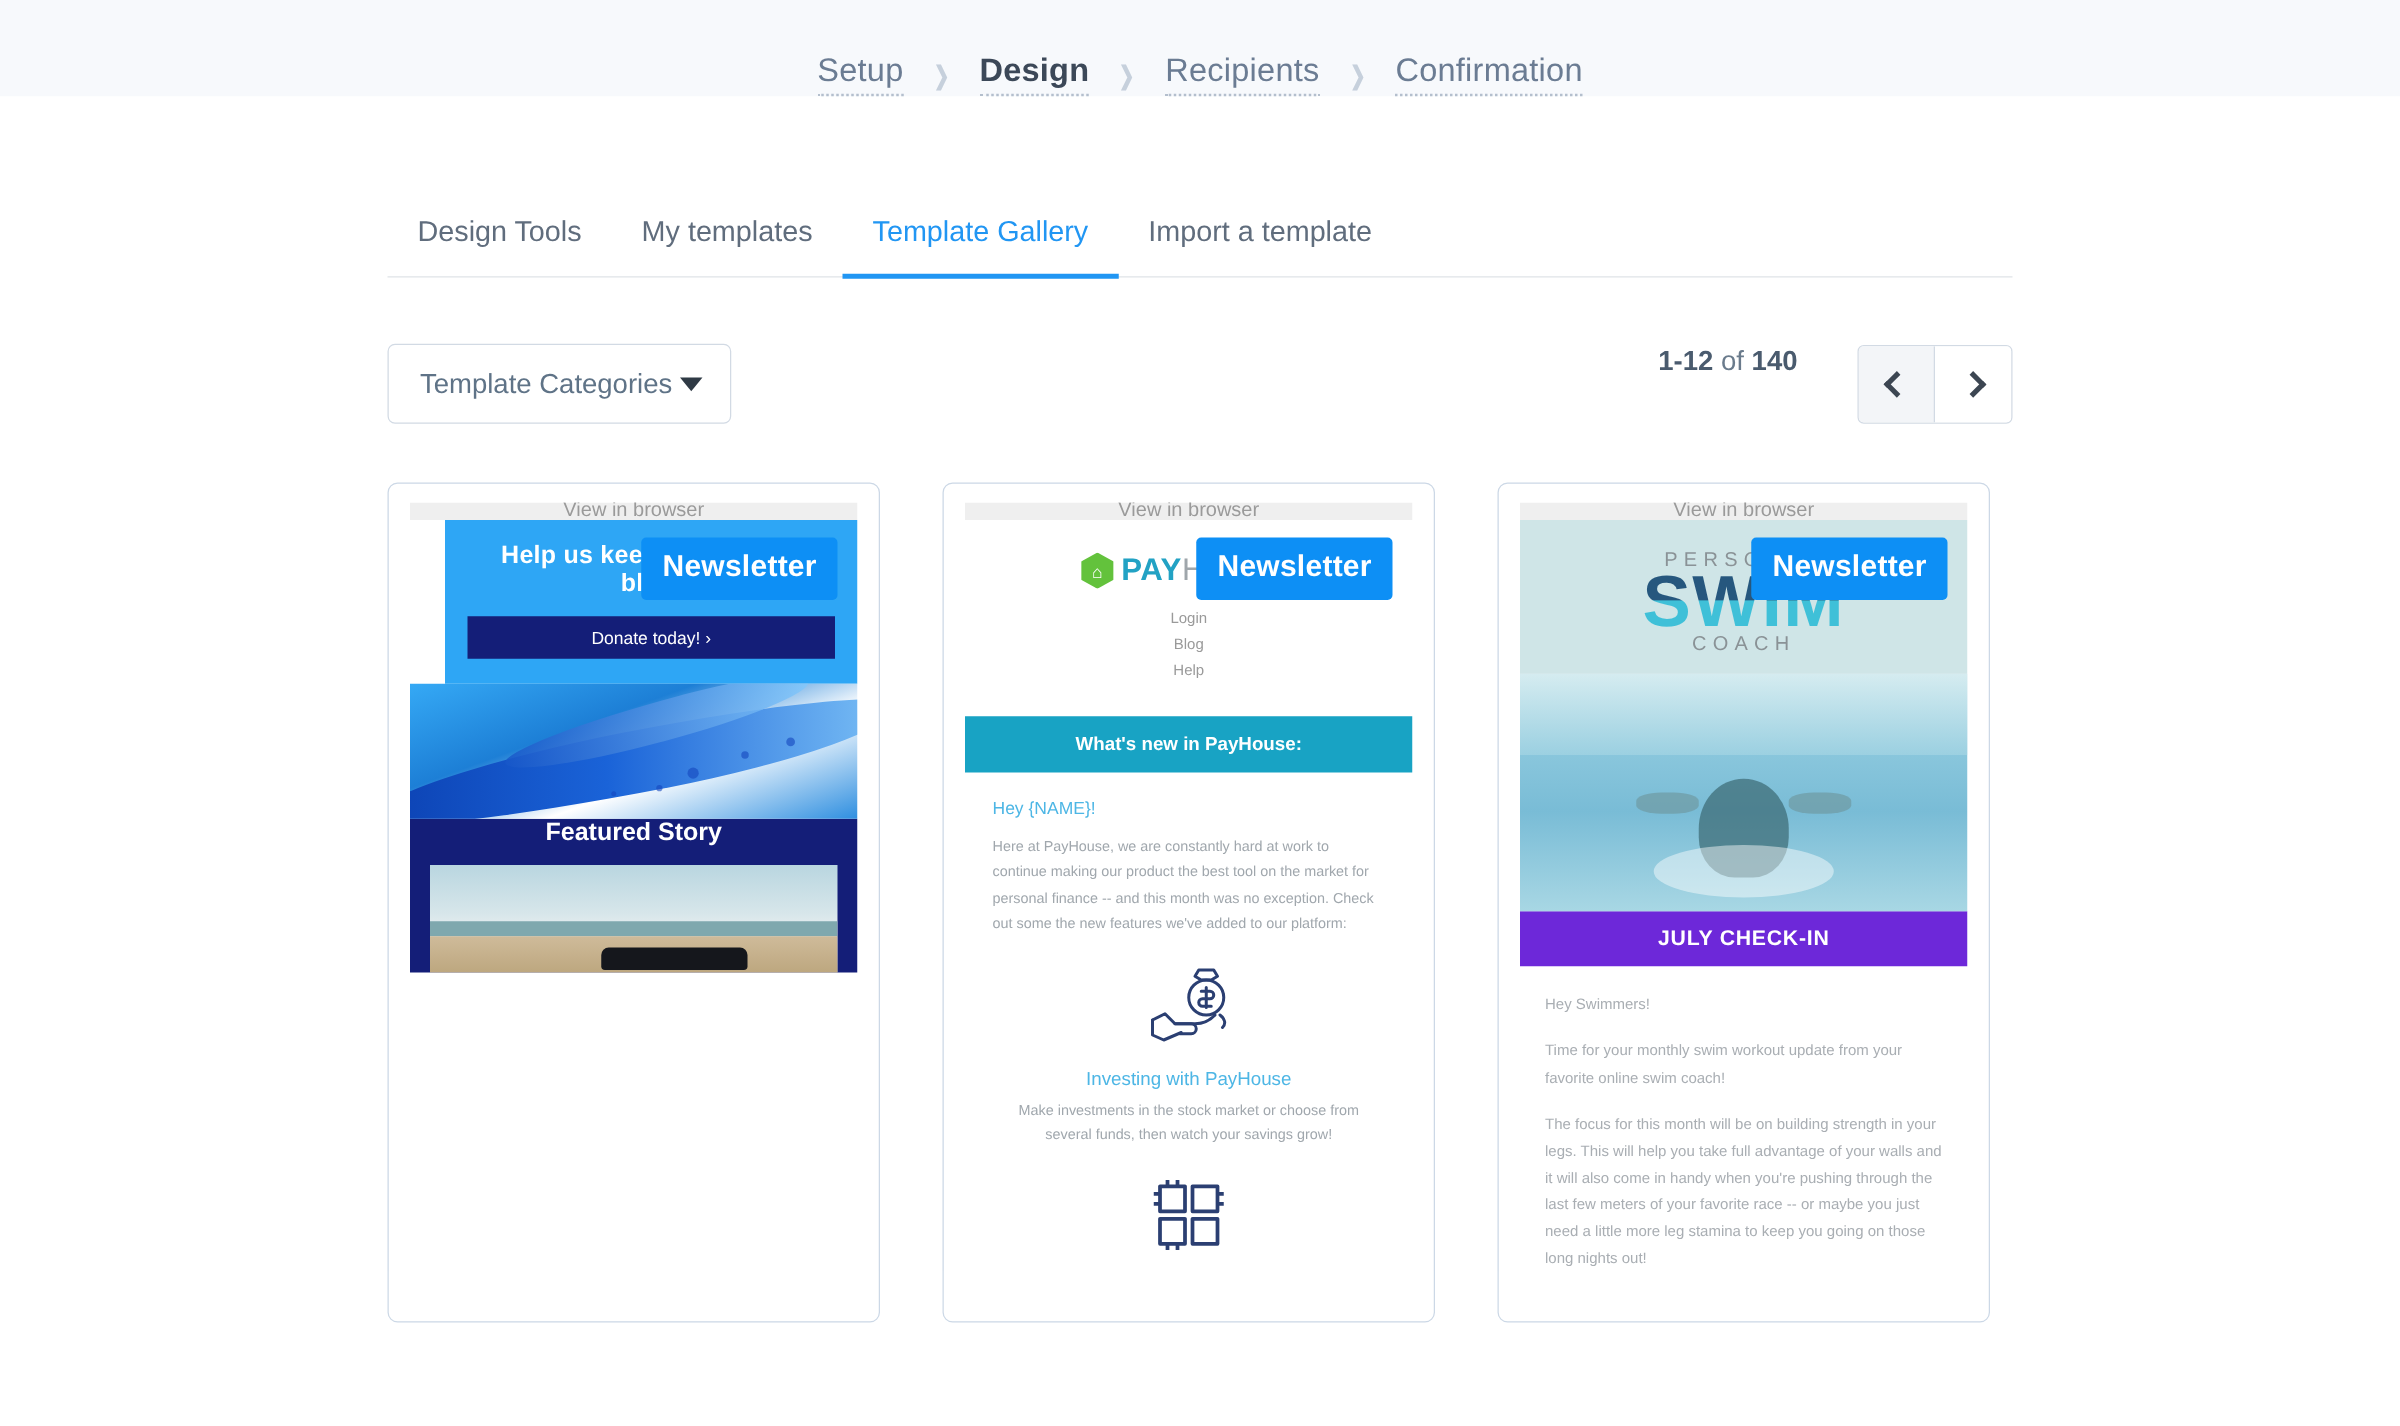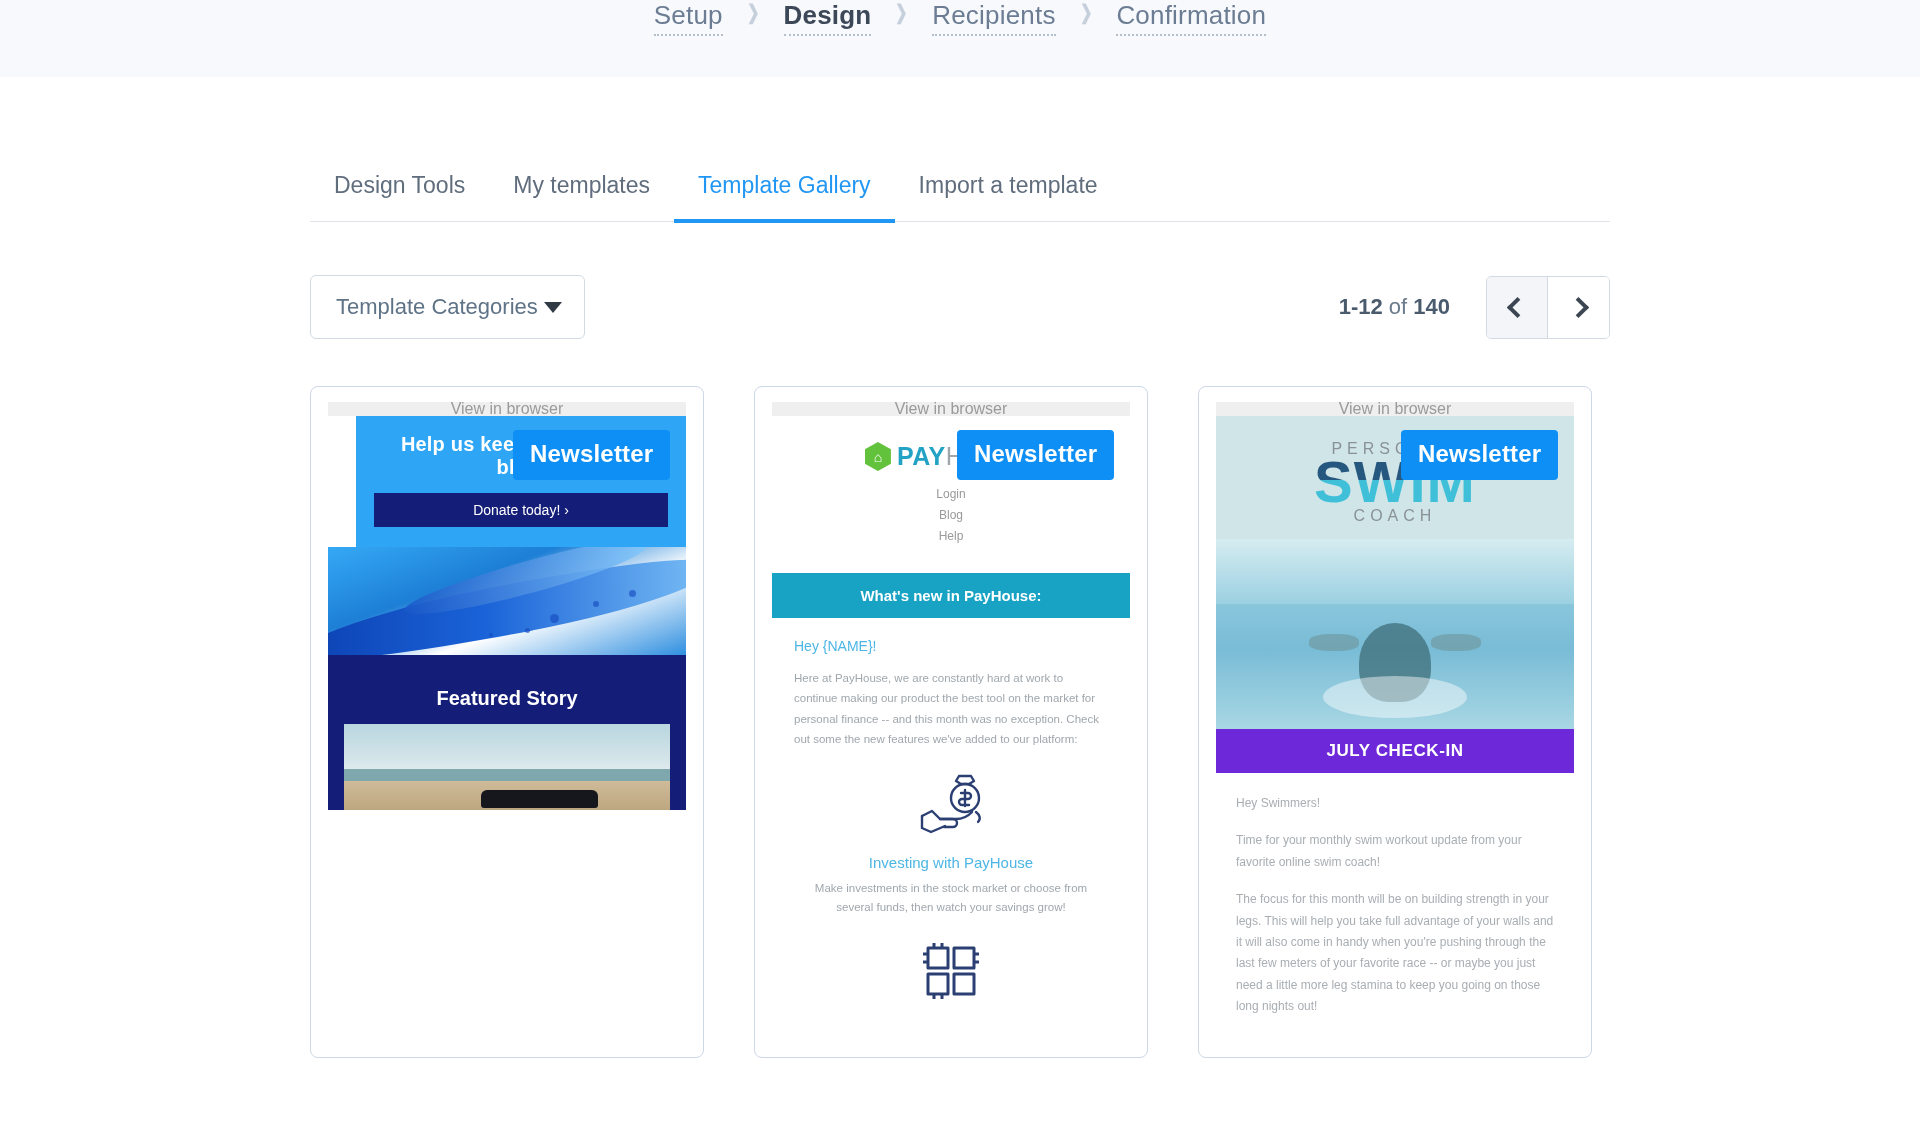--- a/index.html
+++ b/index.html
@@ -1,21 +1,21 @@
 <!DOCTYPE html>
 <html><head>
 <meta charset="utf-8">
 <style>
   * { margin:0; padding:0; box-sizing:border-box; }
   html,body { width:1920px; height:1141px; background:#ffffff;
     font-family:"Liberation Sans", sans-serif; overflow:hidden; }
 
   
   .stepper-bar { height:77px; background:#f7f9fc; display:flex;
-    align-items:flex-start; justify-content:center; gap:22px; }
+    align-items:flex-end; justify-content:center; gap:22px; }
   .step { font-size:26px; color:#6b7c93; letter-spacing:.2px;
     border-bottom:2px dotted #b4bfcd; padding-bottom:3px; cursor:pointer; }
   .step.active { color:#3c4858; font-weight:bold; }
   .step-sep { color:#c6d0dc; font-size:20px; font-weight:bold;
     transform:scaleX(.75); padding-bottom:4px; }
 
   
   .content { width:1920px; }
   .tabs-wrap { margin:0 auto; width:1300px; padding-top:95px; }
   .tabs { display:flex; gap:0; border-bottom:1px solid #dfe3e8; }
@@ -28,21 +28,21 @@
   
   .toolbar { width:1300px; margin:0 auto; padding-top:53px;
     display:flex; align-items:center; justify-content:space-between; }
   .cat-select { width:275px; height:64px; border:1px solid #d2dae4;
     border-radius:6px; background:#fff; display:flex; align-items:center;
     justify-content:space-between; padding:0 22px 0 25px; cursor:pointer; }
   .cat-select-label { font-size:22px; color:#5f7387; }
   .caret { width:0; height:0; border-left:9px solid transparent;
     border-right:9px solid transparent; border-top:11px solid #2f3a45; }
 
-  .pager { display:flex; align-items:center; gap:36px; }
+  .pager { display:flex; gap:48px; }
   .pager-count { font-size:22px; color:#6a7b8c; }
   .pager-count b { color:#4a5b6e; font-weight:bold; }
   .pager-btns { display:flex; border:1px solid #d2dae4; border-radius:5px;
     overflow:hidden; }
   .pg-btn { width:61px; height:61px; display:flex; align-items:center;
     justify-content:center; cursor:pointer; background:#fff; }
   .pg-btn.prev { background:#f3f5f8; border-right:1px solid #d2dae4; }
   .chev { width:15px; height:15px; border-top:4px solid #3c4652;
     border-right:4px solid #3c4652; }
   .chev.left { transform:rotate(-135deg); }
@@ -76,21 +76,21 @@
   .bw-splash { height:108px; position:relative; overflow:hidden;
     background:linear-gradient(160deg,#35a9f5 0%,#1d7fd6 35%,#ffffff 62%,#2f8fe0 100%); }
   .bw-splash .w1 { position:absolute; left:-10%; top:35%; width:120%; height:46%;
     background:linear-gradient(100deg,#0b3fb0,#1a63d8 45%,#7fc4f7);
     border-radius:50% 50% 45% 55%/60% 40% 60% 40%; transform:rotate(-11deg); }
   .bw-splash .w2 { position:absolute; left:20%; top:14%; width:70%; height:30%;
     background:linear-gradient(90deg,#1757c9,#83c8fb);
     border-radius:60% 40% 50% 50%/50%; transform:rotate(-15deg); opacity:.85; }
   .bw-splash .bub { position:absolute; border-radius:50%;
     background:rgba(20,70,190,.6); }
-  .bw-feat { background:#141e78; text-align:center; padding:32px 16px 0 16px; }
+  .bw-feat { background:#141e78; text-align:center; padding:0 16px 0 16px; }
   .bw-feat h3 { color:#fff; font-size:20px; font-weight:bold; }
   .bw-photo { height:86px; margin-top:14px; position:relative; overflow:hidden;
     background:linear-gradient(#b9d6e0 0%,#d7e6ea 45%,#e9eef0 62%,#ded3bd 100%); }
   .bw-photo .sea { position:absolute; left:0; right:0; top:52%; height:14%;
     background:#7fa8ae; }
   .bw-photo .sand { position:absolute; left:0; right:0; bottom:0; height:34%;
     background:linear-gradient(#cfbb9a,#bda77f); }
   .bw-photo .glasses { position:absolute; left:42%; bottom:2px; width:36%;
     height:18px; background:#15171c; border-radius:6px 6px 3px 3px; }
 

